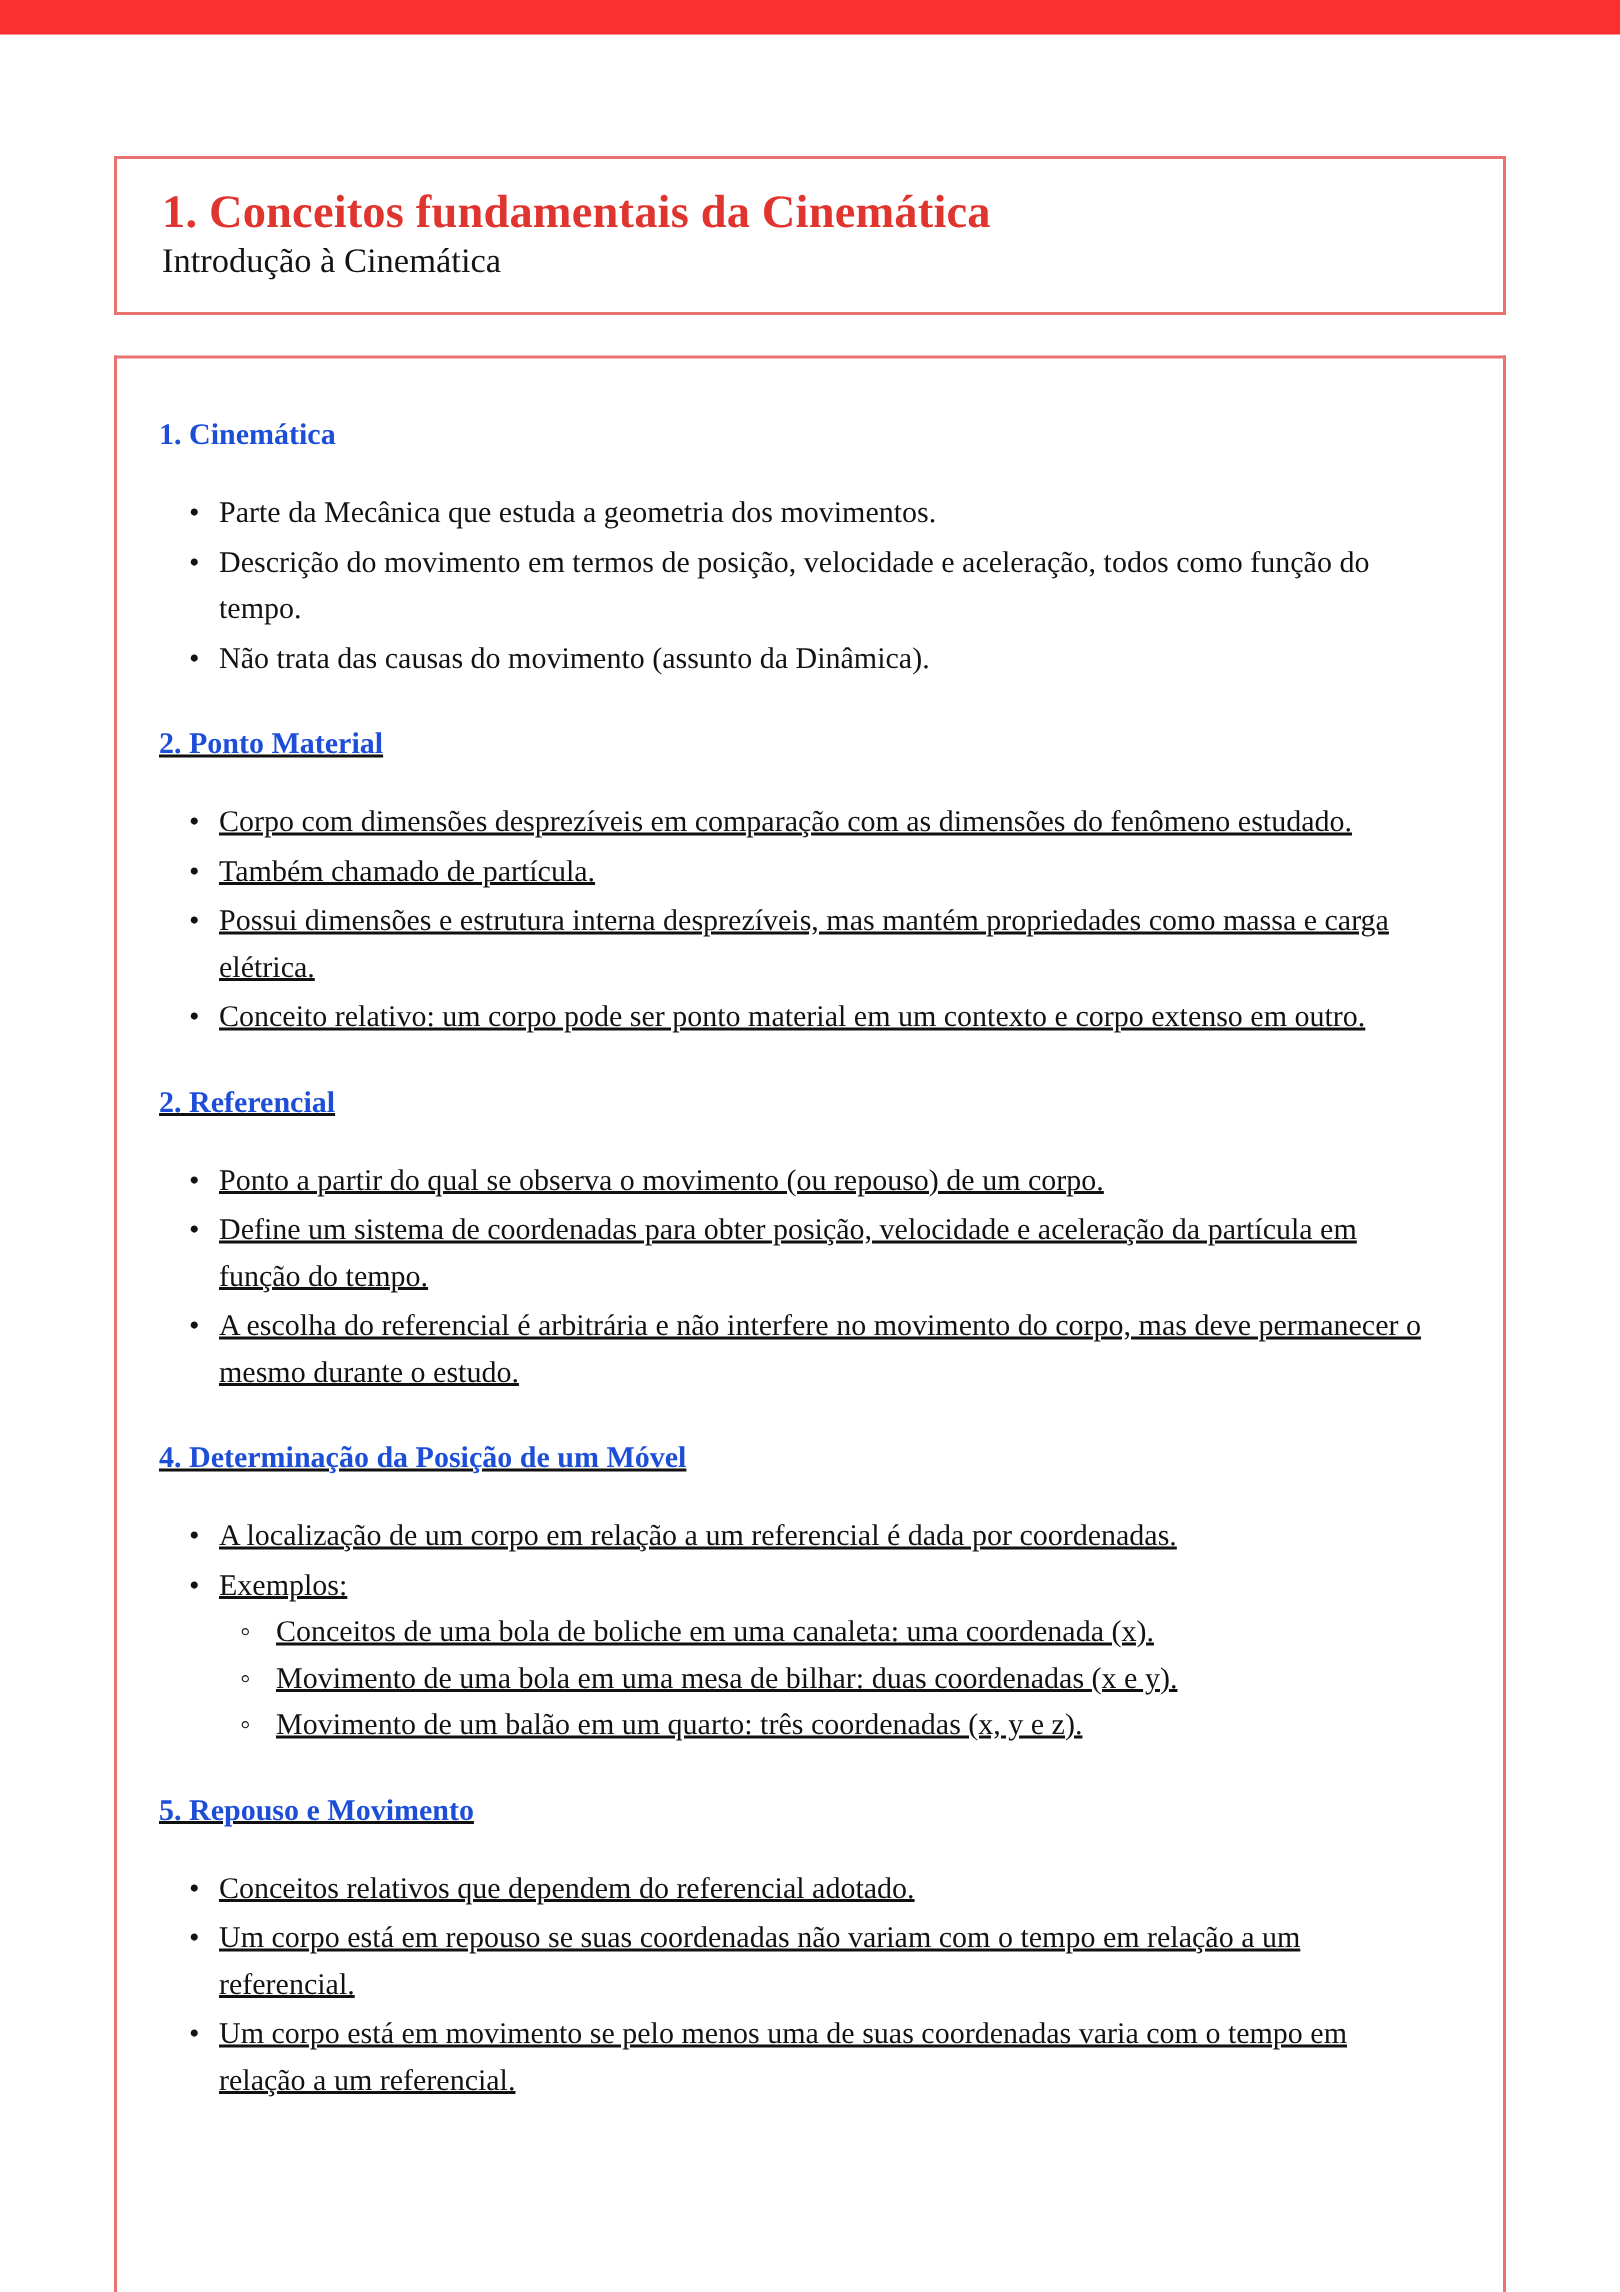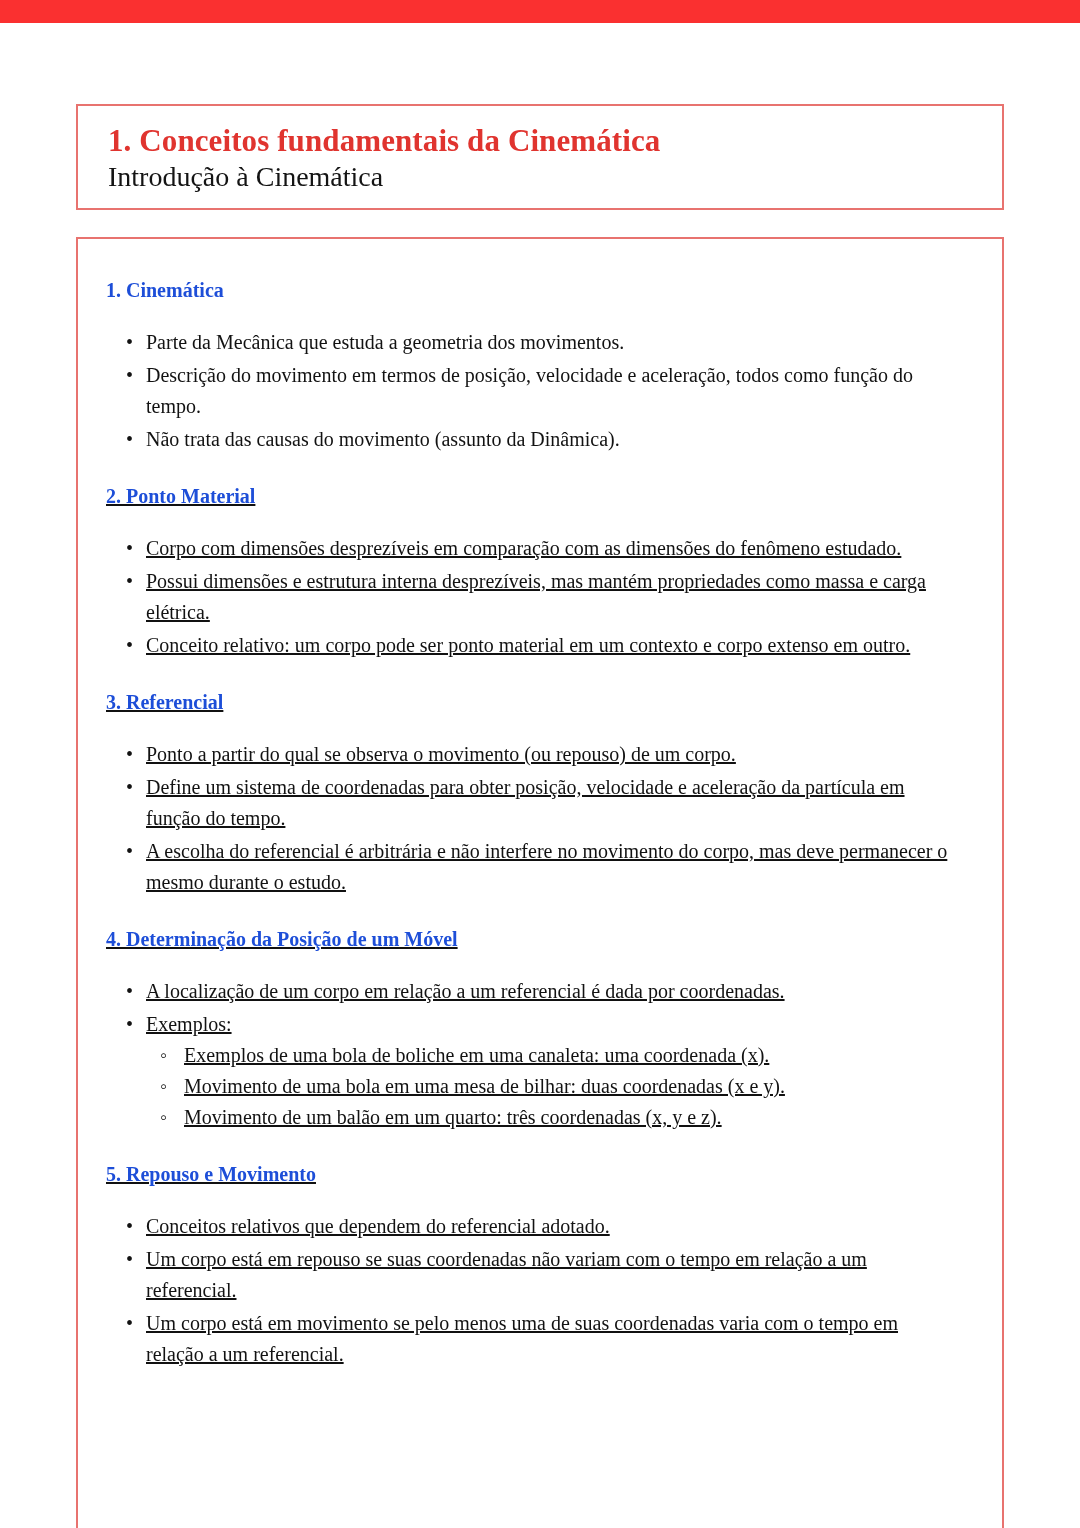--- a/index.html
+++ b/index.html
@@ -53,21 +53,21 @@
   .doc-title {
     margin: 0;
     font-size: 31px;
     font-weight: bold;
     line-height: 1.14;
     color: #e0342f;
     letter-spacing: 0.1px;
   }
   .doc-subtitle {
     margin: 2px 0 0 0;
-    font-size: 28px;
+    font-size: 23px;
     font-weight: normal;
     line-height: 1.2;
     color: #141414;
   }
 
   
   .content-card {
     position: absolute;
     left: 76px;
     top: 214px;           
@@ -165,38 +165,39 @@
         <ul class="bullets">
           <li><span>Parte da Mecânica que estuda a geometria dos movimentos.</span></li>
           <li><span>Descrição do movimento em termos de posição, velocidade e aceleração, todos como função do tempo.</span></li>
           <li><span>Não trata das causas do movimento (assunto da Dinâmica).</span></li>
         </ul>
       </div>
       <div class="section">
         <div class="section-heading">2. Ponto Material</div>
         <ul class="bullets">
           <li><span>Corpo com dimensões desprezíveis em comparação com as dimensões do fenômeno estudado.</span></li>
+          <li><span>Também chamado de partícula.</span></li>
           <li><span>Possui dimensões e estrutura interna desprezíveis, mas mantém propriedades como massa e carga elétrica.</span></li>
           <li><span>Conceito relativo: um corpo pode ser ponto material em um contexto e corpo extenso em outro.</span></li>
         </ul>
       </div>
       <div class="section">
-        <div class="section-heading">3. Referencial</div>
+        <div class="section-heading">2. Referencial</div>
         <ul class="bullets">
           <li><span>Ponto a partir do qual se observa o movimento (ou repouso) de um corpo.</span></li>
           <li><span>Define um sistema de coordenadas para obter posição, velocidade e aceleração da partícula em função do tempo.</span></li>
           <li><span>A escolha do referencial é arbitrária e não interfere no movimento do corpo, mas deve permanecer o mesmo durante o estudo.</span></li>
         </ul>
       </div>
       <div class="section">
         <div class="section-heading">4. Determinação da Posição de um Móvel</div>
         <ul class="bullets">
           <li><span>A localização de um corpo em relação a um referencial é dada por coordenadas.</span></li>
           <li><span>Exemplos:</span><ul class="subbullets">
-              <li><span>Exemplos de uma bola de boliche em uma canaleta: uma coordenada (x).</span></li>
+              <li><span>Conceitos de uma bola de boliche em uma canaleta: uma coordenada (x).</span></li>
               <li><span>Movimento de uma bola em uma mesa de bilhar: duas coordenadas (x e y).</span></li>
               <li><span>Movimento de um balão em um quarto: três coordenadas (x, y e z).</span></li>
             </ul></li>
         </ul>
       </div>
       <div class="section">
         <div class="section-heading">5. Repouso e Movimento</div>
         <ul class="bullets">
           <li><span>Conceitos relativos que dependem do referencial adotado.</span></li>
           <li><span>Um corpo está em repouso se suas coordenadas não variam com o tempo em relação a um referencial.</span></li>

